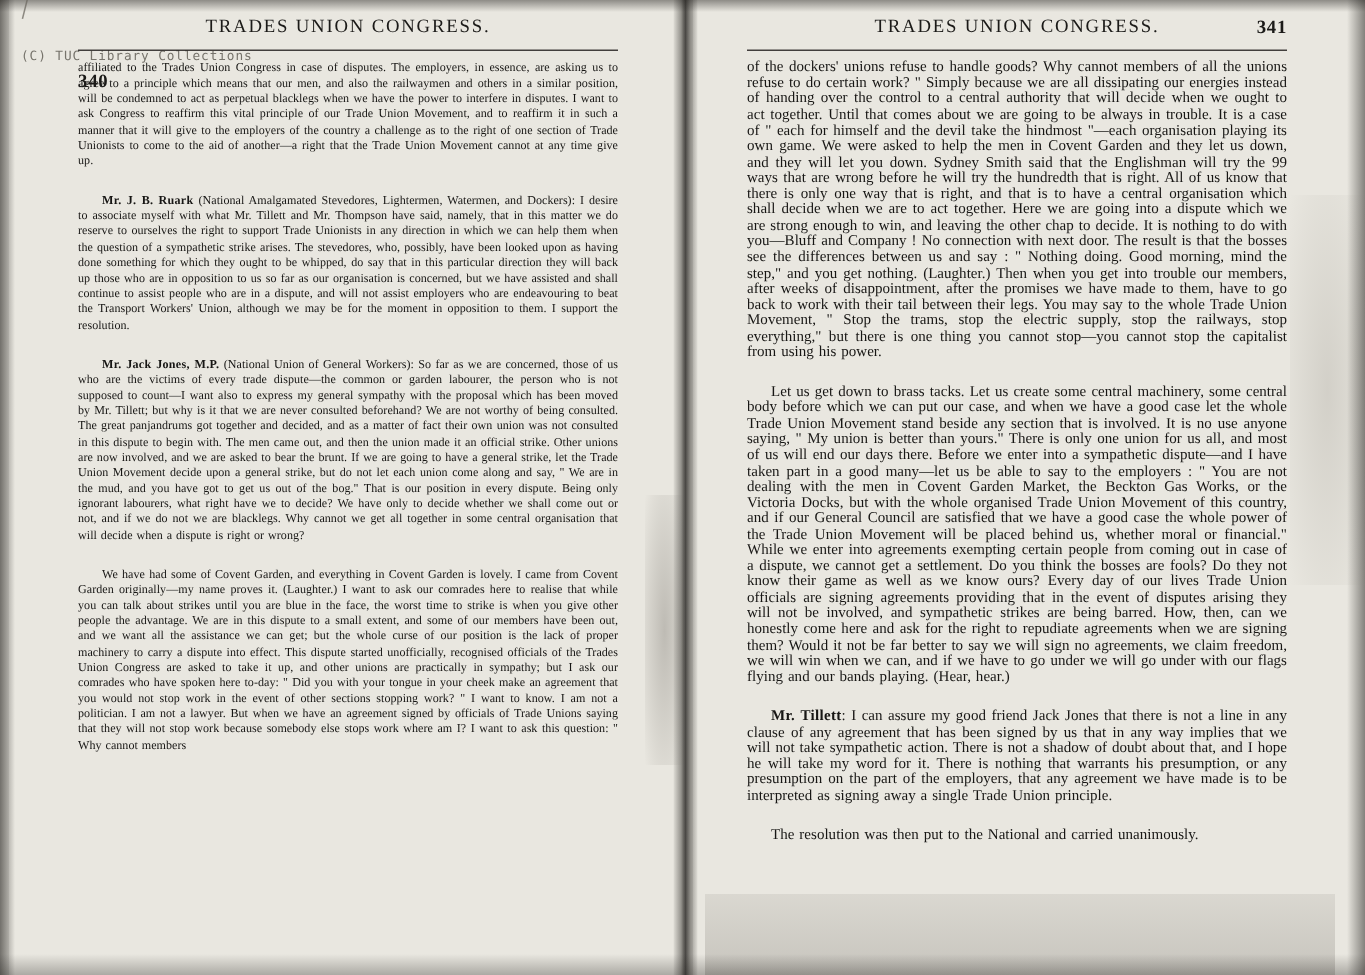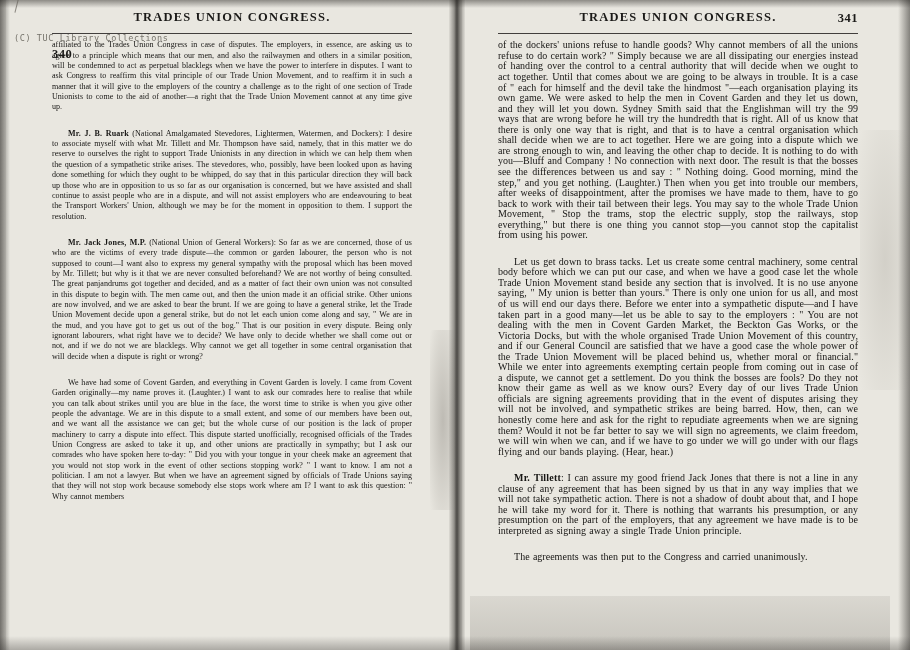--- a/index.html
+++ b/index.html
@@ -103,21 +103,21 @@
 
   .head-row {
     position: relative;
     height: 20px;
   }
   .running-head {
     position: absolute;
     left: 0; right: 0;
     text-align: center;
     font-size: 12.5px;
-    font-weight: bold;
+    font-weight: normal;
     letter-spacing: 1.2px;
     color: #1b1a18;
   }
   .folio {
     position: absolute;
     font-size: 12.5px;
     font-weight: bold;
     color: #1b1a18;
     letter-spacing: 0.5px;
   }
@@ -192,17 +192,17 @@
   <div class="page-col right">
     <div class="head-row">
       <span class="running-head">TRADES UNION CONGRESS.</span>
       <span class="folio recto">341</span>
     </div>
     <div class="rule"></div>
     <div class="body-text">
       <p><span>of the dockers' unions refuse to handle goods? Why cannot members of all the unions refuse to do certain work? " Simply because we are all dissipating our energies instead of handing over the control to a central authority that will decide when we ought to act together. Until that comes about we are going to be always in trouble. It is a case of " each for himself and the devil take the hindmost "—each organisation playing its own game. We were asked to help the men in Covent Garden and they let us down, and they will let you down. Sydney Smith said that the Englishman will try the 99 ways that are wrong before he will try the hundredth that is right. All of us know that there is only one way that is right, and that is to have a central organisation which shall decide when we are to act together. Here we are going into a dispute which we are strong enough to win, and leaving the other chap to decide. It is nothing to do with you—Bluff and Company ! No connection with next door. The result is that the bosses see the differences between us and say : " Nothing doing. Good morning, mind the step," and you get nothing. (Laughter.) Then when you get into trouble our members, after weeks of disappointment, after the promises we have made to them, have to go back to work with their tail between their legs. You may say to the whole Trade Union Movement, " Stop the trams, stop the electric supply, stop the railways, stop everything," but there is one thing you cannot stop—you cannot stop the capitalist from using his power.</span></p>
       <p class="indent"><span>Let us get down to brass tacks. Let us create some central machinery, some central body before which we can put our case, and when we have a good case let the whole Trade Union Movement stand beside any section that is involved. It is no use anyone saying, " My union is better than yours." There is only one union for us all, and most of us will end our days there. Before we enter into a sympathetic dispute—and I have taken part in a good many—let us be able to say to the employers : " You are not dealing with the men in Covent Garden Market, the Beckton Gas Works, or the Victoria Docks, but with the whole organised Trade Union Movement of this country, and if our General Council are satisfied that we have a good case the whole power of the Trade Union Movement will be placed behind us, whether moral or financial." While we enter into agreements exempting certain people from coming out in case of a dispute, we cannot get a settlement. Do you think the bosses are fools? Do they not know their game as well as we know ours? Every day of our lives Trade Union officials are signing agreements providing that in the event of disputes arising they will not be involved, and sympathetic strikes are being barred. How, then, can we honestly come here and ask for the right to repudiate agreements when we are signing them? Would it not be far better to say we will sign no agreements, we claim freedom, we will win when we can, and if we have to go under we will go under with our flags flying and our bands playing. (Hear, hear.)</span></p>
       <p class="indent"><span class="speaker">Mr. Tillett</span><span>: I can assure my good friend Jack Jones that there is not a line in any clause of any agreement that has been signed by us that in any way implies that we will not take sympathetic action. There is not a shadow of doubt about that, and I hope he will take my word for it. There is nothing that warrants his presumption, or any presumption on the part of the employers, that any agreement we have made is to be interpreted as signing away a single Trade Union principle.</span></p>
-      <p class="indent"><span>The agreements was then put to the Congress and carried unanimously.</span></p>
+      <p class="indent"><span>The resolution was then put to the National and carried unanimously.</span></p>
     </div>
   </div>
 
 </div>
 
 </body></html>

